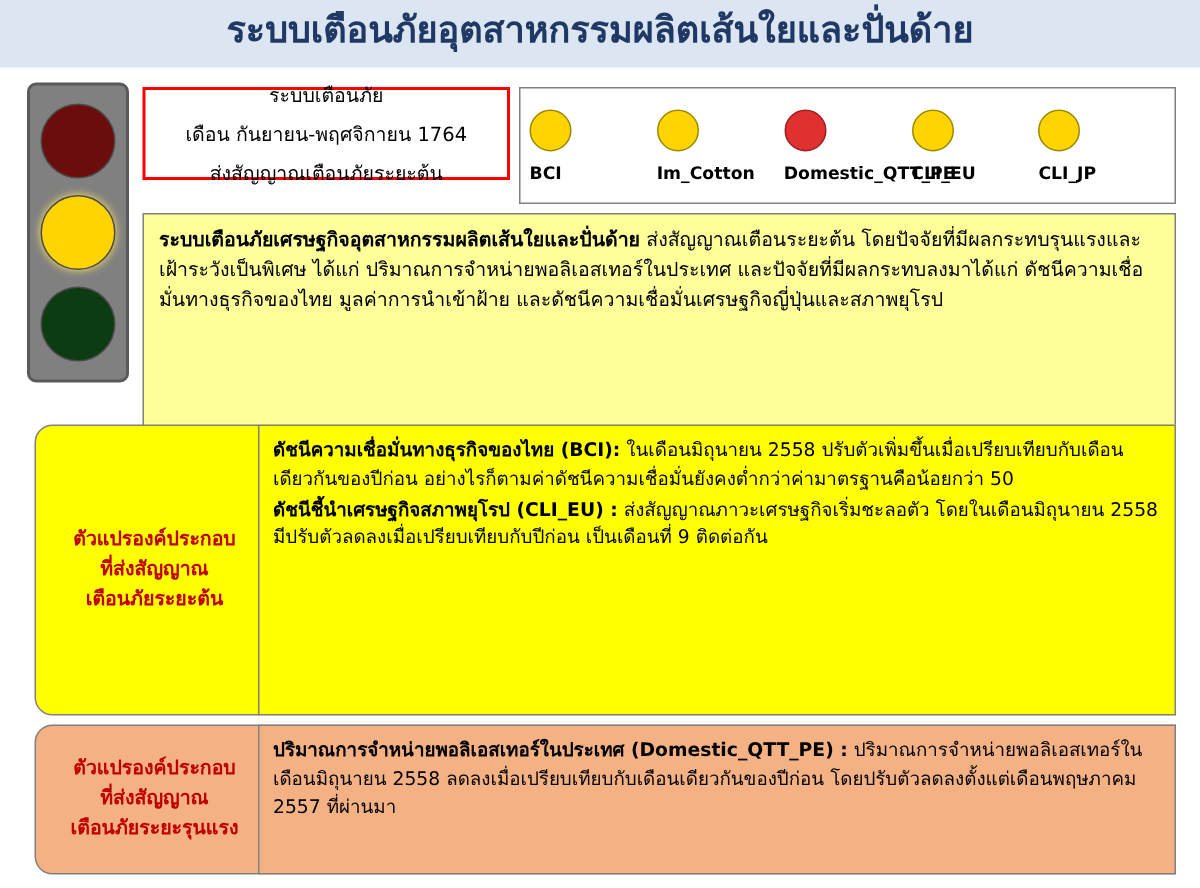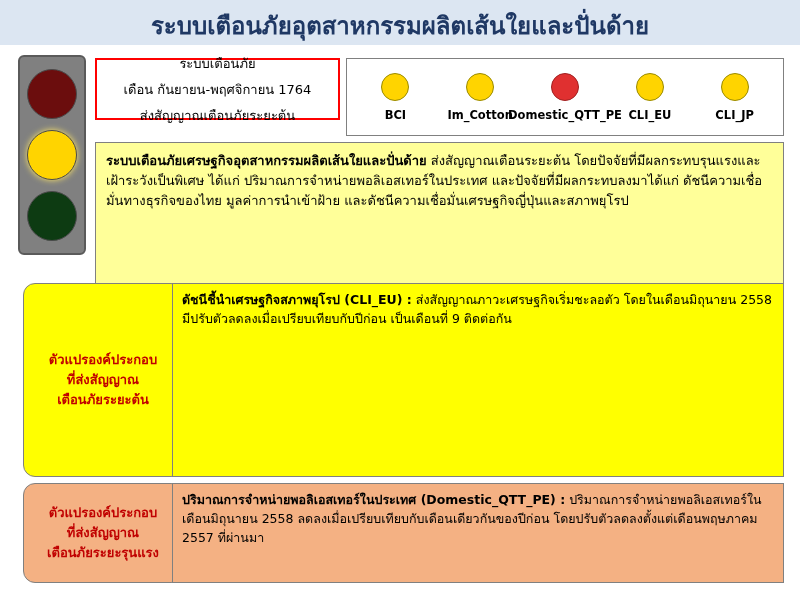--- a/index.html
+++ b/index.html
@@ -9,21 +9,21 @@
     font-family:"DejaVu Sans","Liberation Sans",sans-serif;
     overflow:hidden;
     position:relative;
   }
   .page{position:relative;width:800px;height:592px;box-sizing:border-box;}
 
   
   .header{
     position:absolute;left:0;top:0;width:800px;height:45px;
     background:#dce6f2;
-    display:flex;align-items:flex-end;justify-content:center;
+    display:flex;align-items:flex-start;justify-content:center;
     box-sizing:border-box;
   }
   .header-title{
     font-size:24px;font-weight:bold;color:#1f3864;
     letter-spacing:0px;white-space:nowrap;
   }
 
   
   .traffic-light{
     position:absolute;left:18px;top:55px;width:68px;height:200px;
@@ -49,21 +49,21 @@
   .alert-line{font-size:13px;color:#000;font-weight:normal;}
 
   
   .legend{
     position:absolute;left:346px;top:58px;width:438px;height:78px;
     border:1px solid #808080;background:#ffffff;
     box-sizing:border-box;
     display:flex;align-items:center;justify-content:space-around;
     padding:4px 6px;
   }
-  .legend-item{display:flex;flex-direction:column;align-items:center;gap:7px;width:85px;}
+  .legend-item{display:flex;flex-direction:column;align-items:flex-start;gap:7px;width:85px;}
   .legend-dot{width:26px;height:26px;border-radius:50%;border:1px solid #9a8a00;}
   .legend-label{font-size:11.5px;color:#000;font-weight:bold;white-space:nowrap;}
 
   
   .summary{
     position:absolute;left:95px;top:142px;width:689px;height:166px;
     border:1px solid #808080;background:#ffff99;
     box-sizing:border-box;padding:8px 10px;
     font-size:13px;color:#000;line-height:1.55;
   }
@@ -150,20 +150,23 @@
   </div>
 
   <div class="label-box label-severe">
     <div>ตัวแปรองค์ประกอบ</div>
     <div>ที่ส่งสัญญาณ</div>
     <div>เตือนภัยระยะรุนแรง</div>
   </div>
 
   <div class="detail-box detail-early">
     <p class="detail-item">
+      <b>ดัชนีความเชื่อมั่นทางธุรกิจของไทย (BCI):</b><span> ในเดือนมิถุนายน 2558 ปรับตัวเพิ่มขึ้นเมื่อเปรียบเทียบกับเดือนเดียวกันของปีก่อน อย่างไรก็ตามค่าดัชนีความเชื่อมั่นยังคงต่ำกว่าค่ามาตรฐานคือน้อยกว่า 50</span>
+    </p>
+    <p class="detail-item">
       <b>ดัชนีชี้นำเศรษฐกิจสภาพยุโรป (CLI_EU) :</b><span> ส่งสัญญาณภาวะเศรษฐกิจเริ่มชะลอตัว โดยในเดือนมิถุนายน 2558 มีปรับตัวลดลงเมื่อเปรียบเทียบกับปีก่อน เป็นเดือนที่ 9 ติดต่อกัน</span>
     </p>
   </div>
 
   <div class="detail-box detail-severe">
     <p class="detail-item">
       <b>ปริมาณการจำหน่ายพอลิเอสเทอร์ในประเทศ (Domestic_QTT_PE) :</b><span> ปริมาณการจำหน่ายพอลิเอสเทอร์ในเดือนมิถุนายน 2558 ลดลงเมื่อเปรียบเทียบกับเดือนเดียวกันของปีก่อน  โดยปรับตัวลดลงตั้งแต่เดือนพฤษภาคม 2557 ที่ผ่านมา</span>
     </p>
   </div>
 

